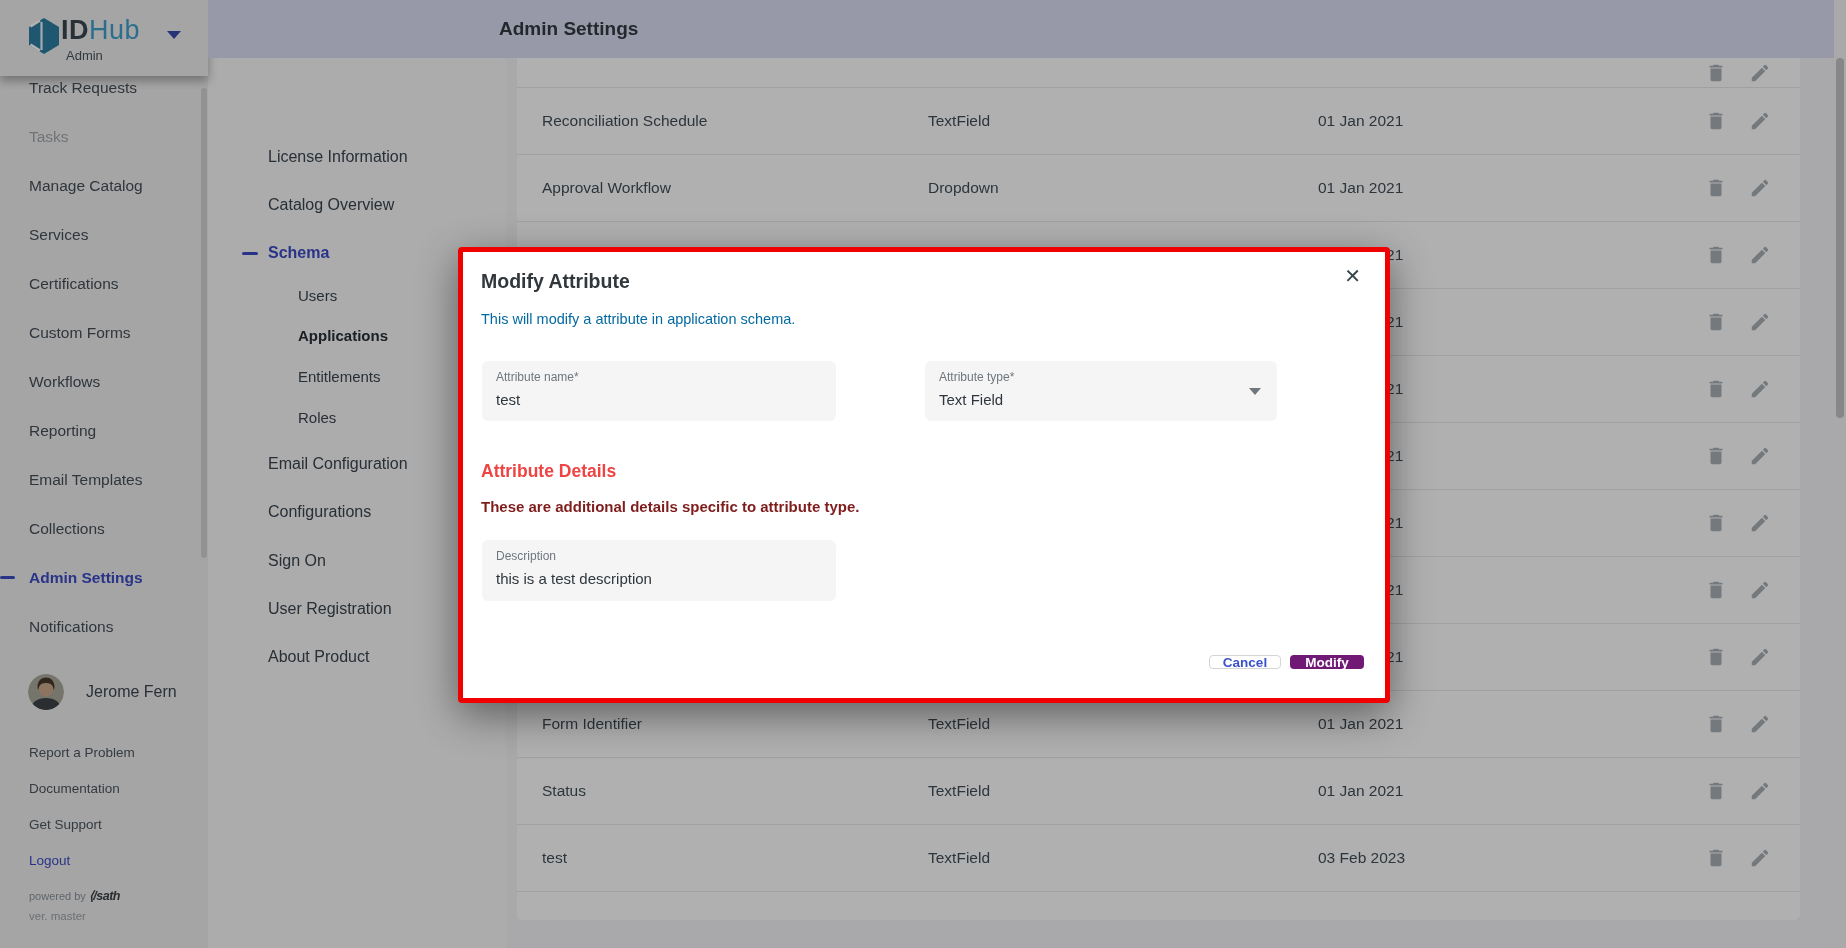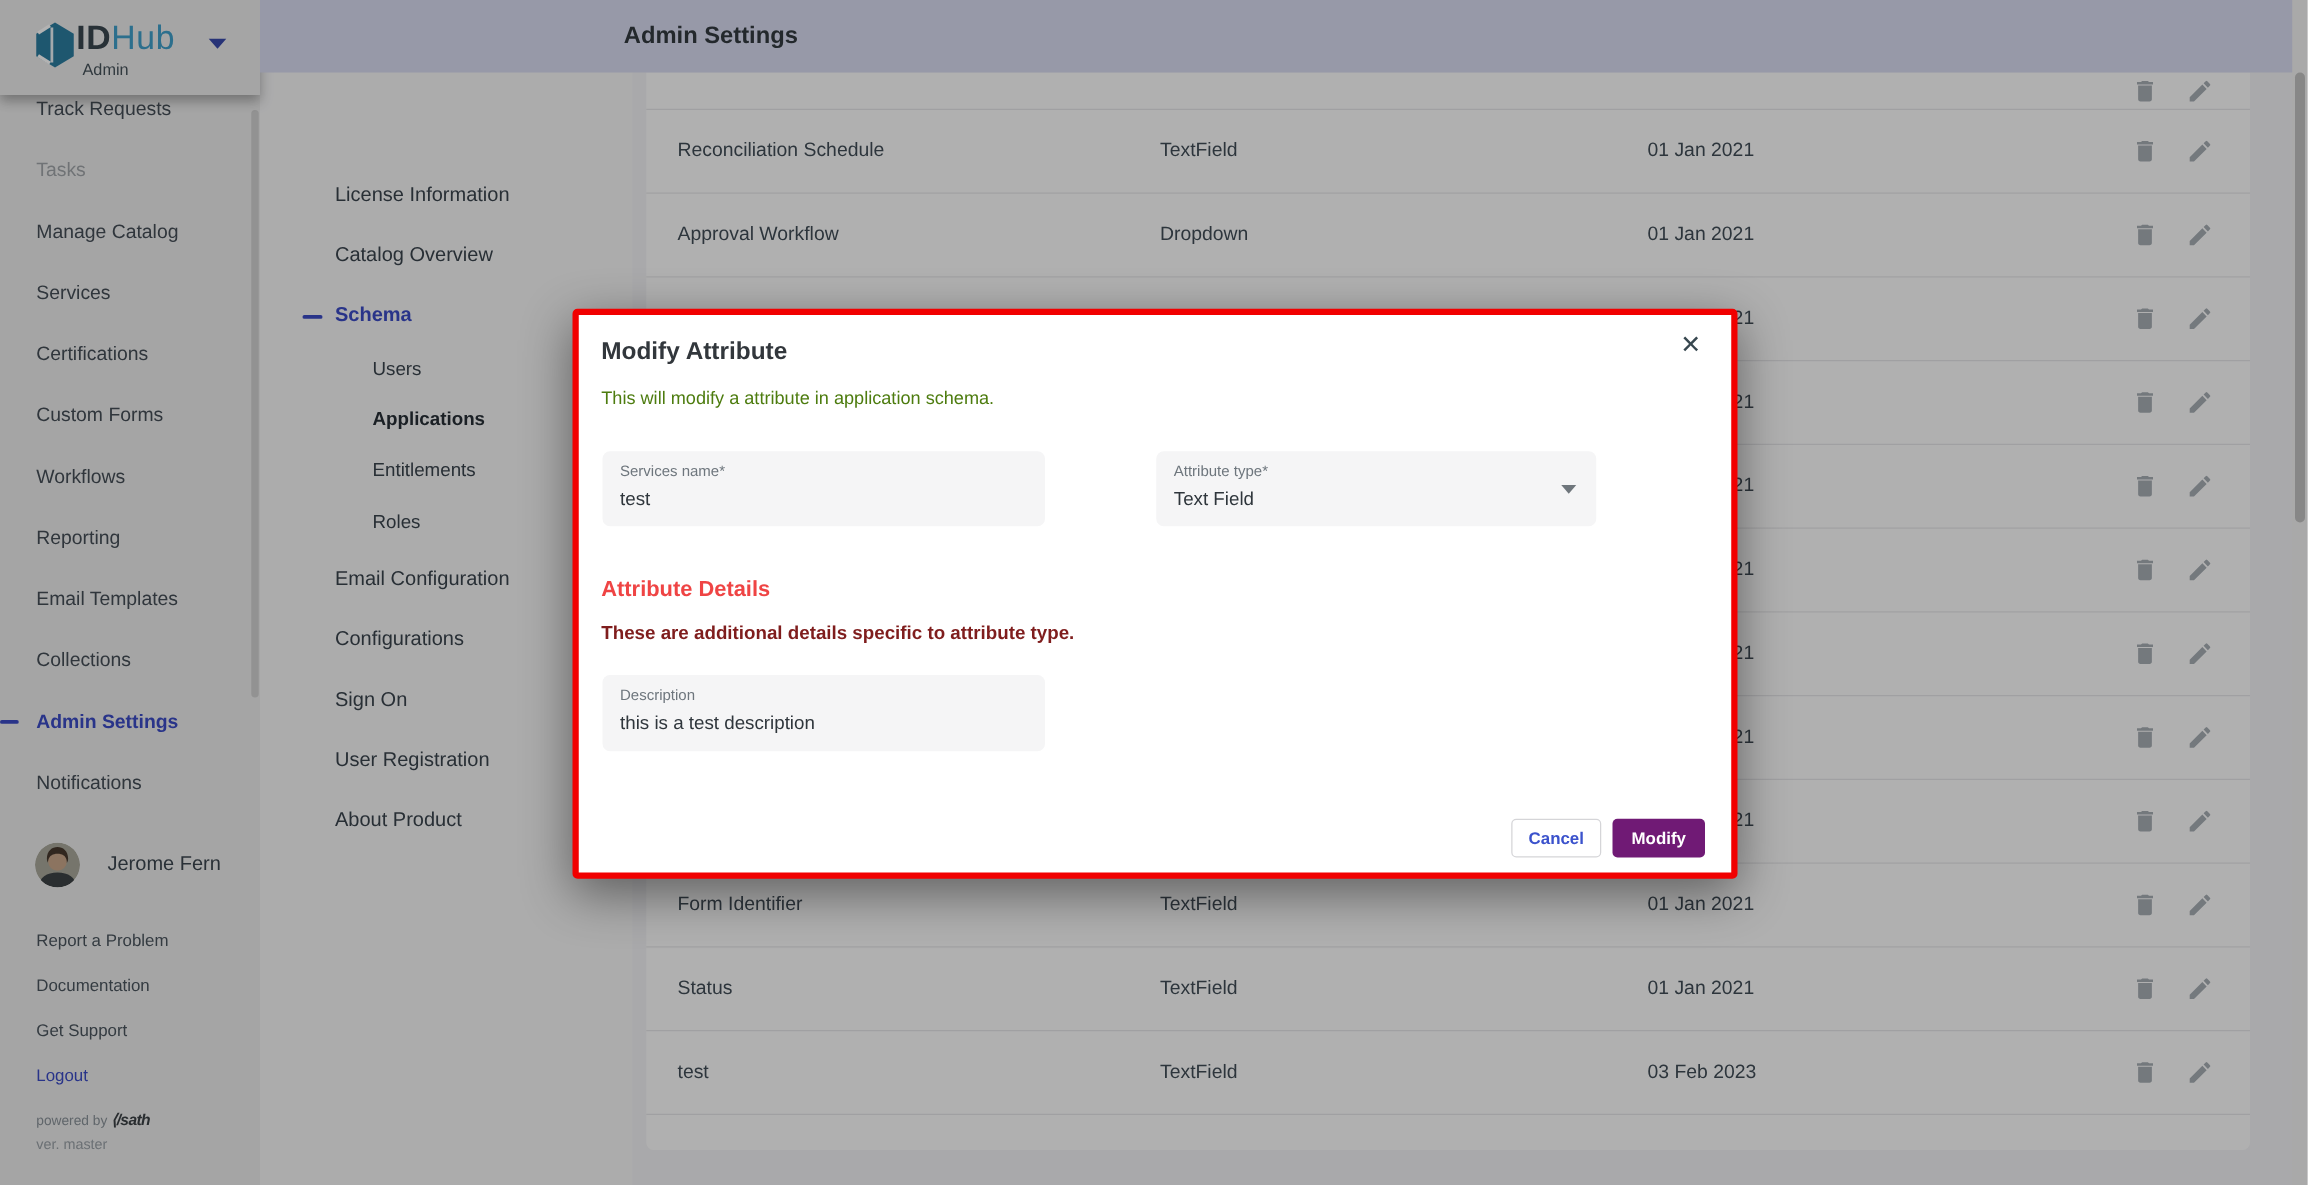--- a/index.html
+++ b/index.html
@@ -58,31 +58,31 @@
 
   
   .pagebar { position:absolute; left:1834px; top:0; width:12px; height:948px; background:#f2f2f2; z-index:6; }
   .pagebar .thumb { position:absolute; left:2px; top:58px; width:8px; height:360px; background:#c2c2c2; border-radius:4px; }
 
   
   .overlay { position:absolute; inset:0; background:rgba(0,0,0,.30); z-index:10; }
   .modal { position:absolute; left:458px; top:247px; width:932px; height:456px; background:#ffffff; border:5px solid #f10000; border-radius:4px; box-shadow:0 12px 40px rgba(0,0,0,.45); z-index:20; }
   .m-title { position:absolute; left:18px; top:18px; font-size:19.5px; font-weight:700; color:#32373c; }
   .m-close { position:absolute; right:24px; top:14px; font-size:20px; color:#37474f; cursor:pointer; line-height:1; }
-  .m-sub { position:absolute; left:18px; top:59px; font-size:14.5px; color:#4d7c0f; }
+  .m-sub { position:absolute; left:18px; top:59px; font-size:14.5px; color:#0369a1; }
   .m-field { position:absolute; background:#f5f5f6; border-radius:6px; cursor:text; }
   .m-field .flabel { position:absolute; left:14px; top:9px; font-size:12px; color:#6e767d; }
   .m-field .fvalue { position:absolute; left:14px; top:30px; font-size:15px; color:#2f363c; }
   .f-name { left:19px; top:109px; width:354px; height:60px; }
   .f-type { left:462px; top:109px; width:352px; height:60px; cursor:pointer; }
   .f-desc { left:19px; top:288px; width:354px; height:61px; }
   .sel-caret { position:absolute; right:16px; top:27px; width:0; height:0; border-left:6px solid transparent; border-right:6px solid transparent; border-top:7px solid #6f767c; }
   .m-h2 { position:absolute; left:18px; top:209px; font-size:17.5px; font-weight:700; color:#ef4444; }
   .m-dtext { position:absolute; left:18px; top:246px; font-size:15px; color:#7f1d1d;font-weight:bold; }
-  .m-btn { position:absolute; top:403px; height:31px; border-radius:4px; font-size:13.5px; font-weight:700; display:flex; align-items:center; justify-content:center; cursor:pointer; font-family:"Liberation Sans", sans-serif; }
+  .m-btn { position:absolute; top:403px; height:14px; border-radius:4px; font-size:13.5px; font-weight:700; display:flex; align-items:center; justify-content:center; cursor:pointer; font-family:"Liberation Sans", sans-serif; }
   .btn-cancel { left:746px; width:72px; background:#ffffff; border:1px solid #d5d5d8; color:#3b52cc; }
   .btn-modify { left:827px; width:74px; background:#701a75; border:none; color:#ffffff; }
 </style>
 </head>
 <body>
 
 <aside class="sidebar">
   <div class="sb-nav">
     <div class="sb-item">
         <span>Track Requests</span>
@@ -357,21 +357,21 @@
 </div>
 
 <div class="overlay"></div>
 
 <div class="modal">
   <div class="m-title">Modify Attribute</div>
   <div class="m-close">✕</div>
   <div class="m-sub">This will modify a attribute in application schema.</div>
 
   <div class="m-field f-name">
-    <span class="flabel">Services name*</span>
+    <span class="flabel">Attribute name*</span>
     <span class="fvalue">test</span>
   </div>
 
   <div class="m-field f-type">
     <span class="flabel">Attribute type*</span>
     <span class="fvalue">Text Field</span>
     <span class="sel-caret"></span>
   </div>
 
   <div class="m-h2">Attribute Details</div>

